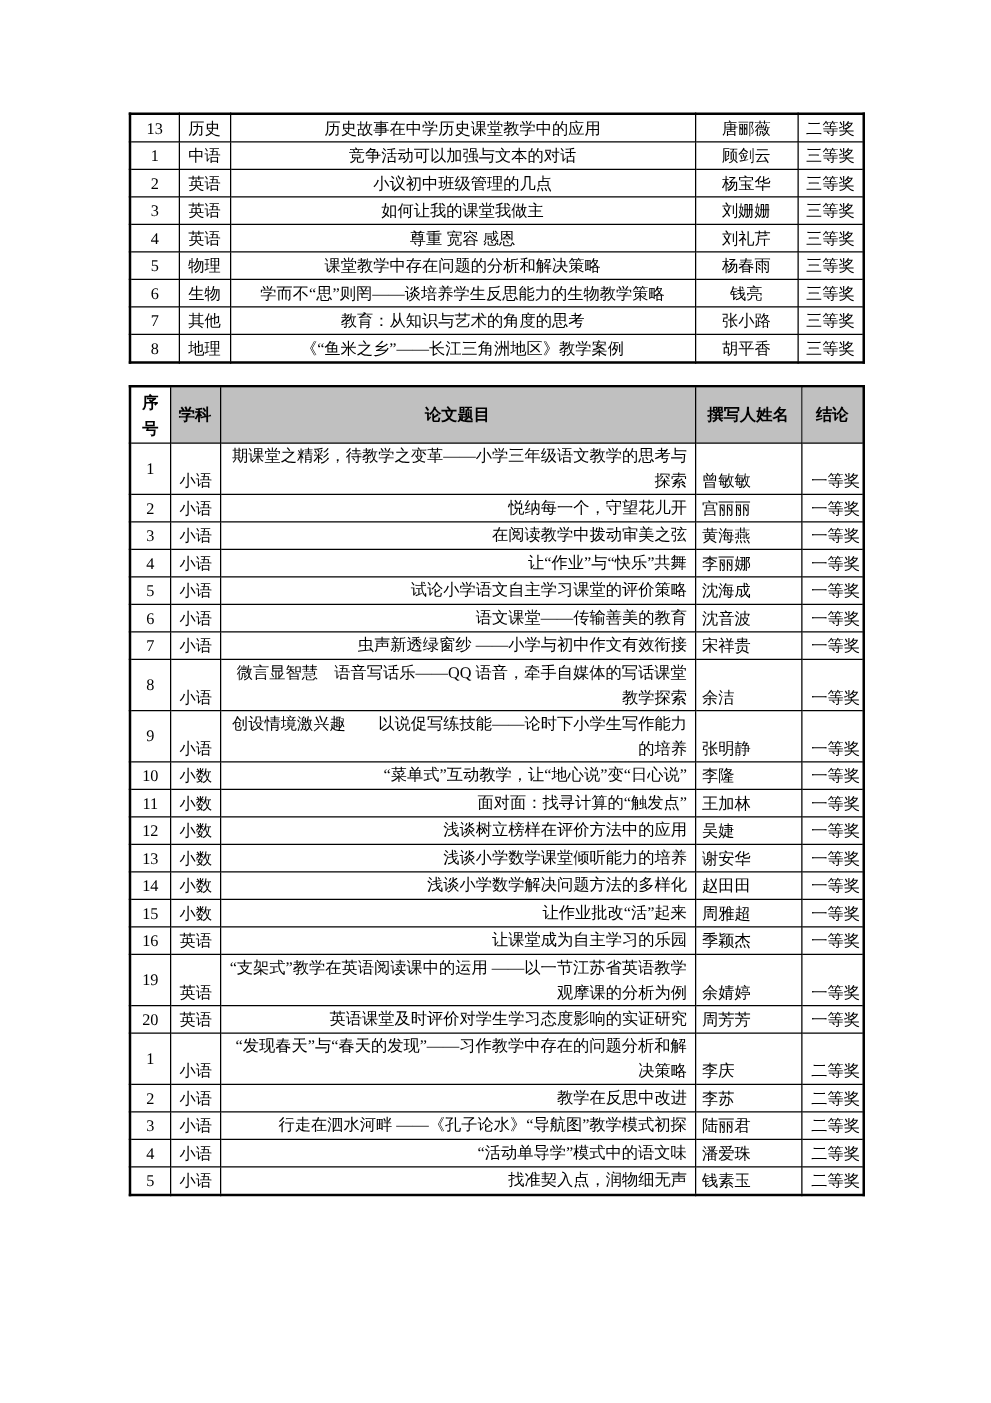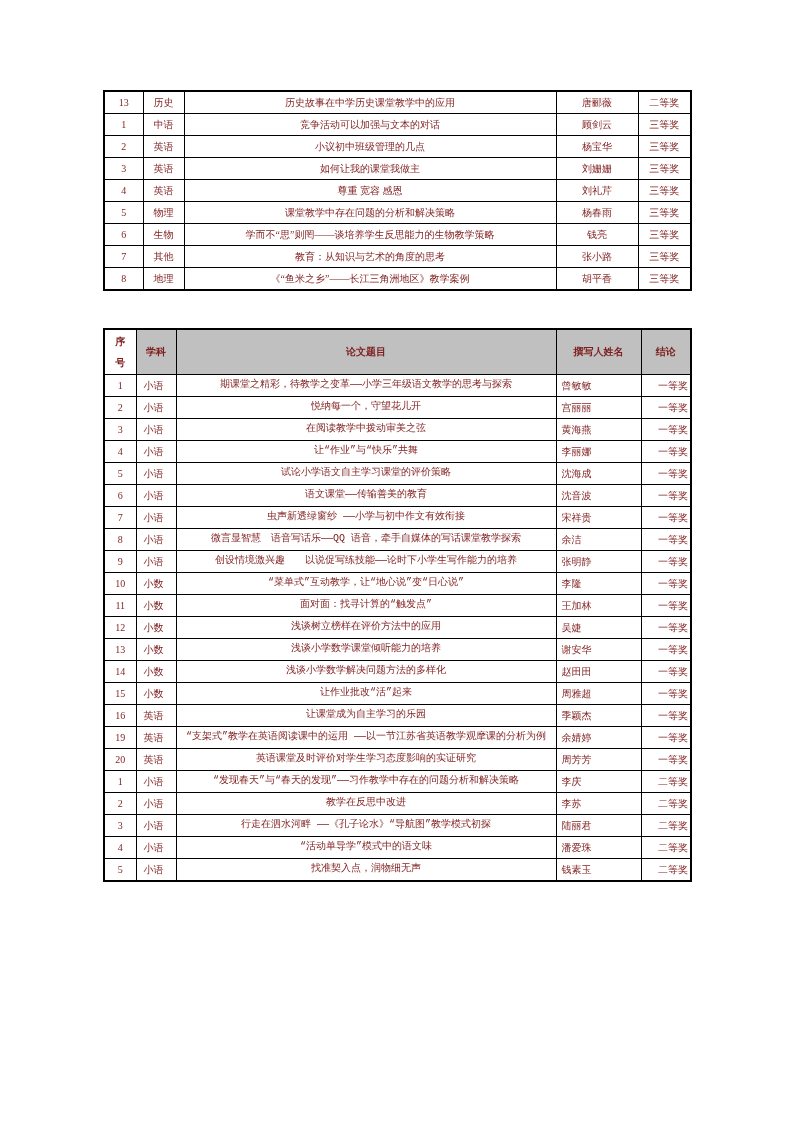--- a/index.html
+++ b/index.html
@@ -8,37 +8,37 @@
     width:793px;height:1122px;
     background:#ffffff;
     margin:0 auto;
     overflow:hidden;
     font-family:"Liberation Serif","DejaVu Serif",serif;
     color:#000;
   }
   table{
     border-collapse:collapse;
     table-layout:fixed;
-    font-size:10px;
+    font-size:13px;
     line-height:20px;
-    color:#7f1d1d;
+    color:#000000;
   }
   #table1{position:absolute;left:103px;top:90px;width:587px;}
-  #table2{position:absolute;left:103px;top:308px;width:587px;margin-top:20px;}
+  #table2{position:absolute;left:103px;top:308px;width:587px;}
   table, table td{border:1px solid #000;}
   table{border-width:2px;}
   td{padding:0 2px;height:21px;overflow:hidden;}
 
   
   #table1 td{text-align:center;vertical-align:middle;}
 
   
   #table2 td.c-no{text-align:center;vertical-align:middle;}
   #table2 td.c-subject{text-align:left;vertical-align:bottom;padding-left:7px;}
-  #table2 td.c-title{text-align:center;vertical-align:top;padding:0 6px;font-family:Liberation Mono, monospace;}
+  #table2 td.c-title{text-align:right;vertical-align:top;padding:0 6px;}
   #table2 td.c-author{text-align:left;vertical-align:bottom;padding-left:5px;font-family:Liberation Serif, serif;}
   #table2 td.c-award{text-align:right;vertical-align:bottom;padding-left:5px;}
 
   #table2 tr.header td{
     height:44px;
     font-weight:bold;
     text-align:center;
     vertical-align:middle;
     padding:0 2px;
   }

